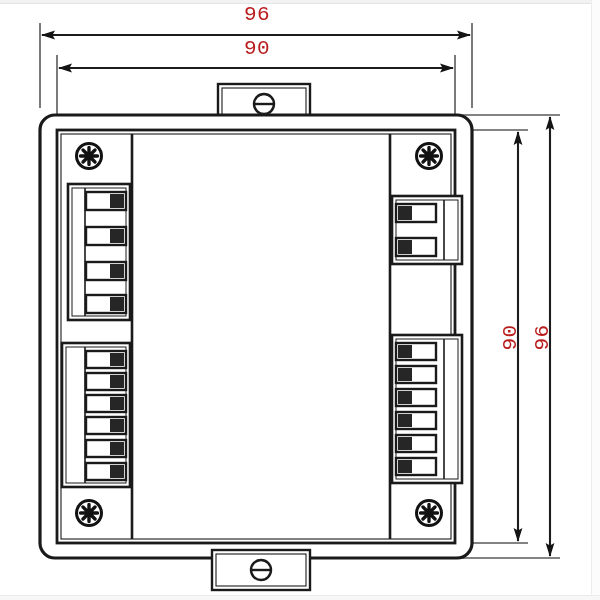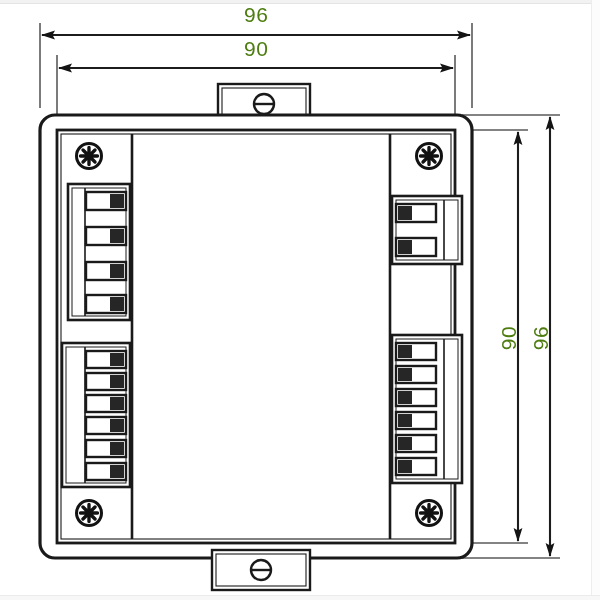--- a/index.html
+++ b/index.html
@@ -17,23 +17,23 @@
     background: #ffffff;
     overflow: hidden;
   }
   #drawing-svg {
     position: absolute;
     left: 0;
     top: 0;
   }
   .dim-label {
     position: absolute;
-    font-family: Liberation Sans, sans-serif;
+    font-family: Liberation Mono, monospace;
     font-size: 21px;
-    color: #4d7c0f;
+    color: #b91c1c;
     letter-spacing: 0.5px;
     white-space: nowrap;
     user-select: none;
   }
   .dim-label-vert {
     transform-origin: center center;
   }
   .frame-edge-top {
     position: absolute;
     left: 0; top: 0;

